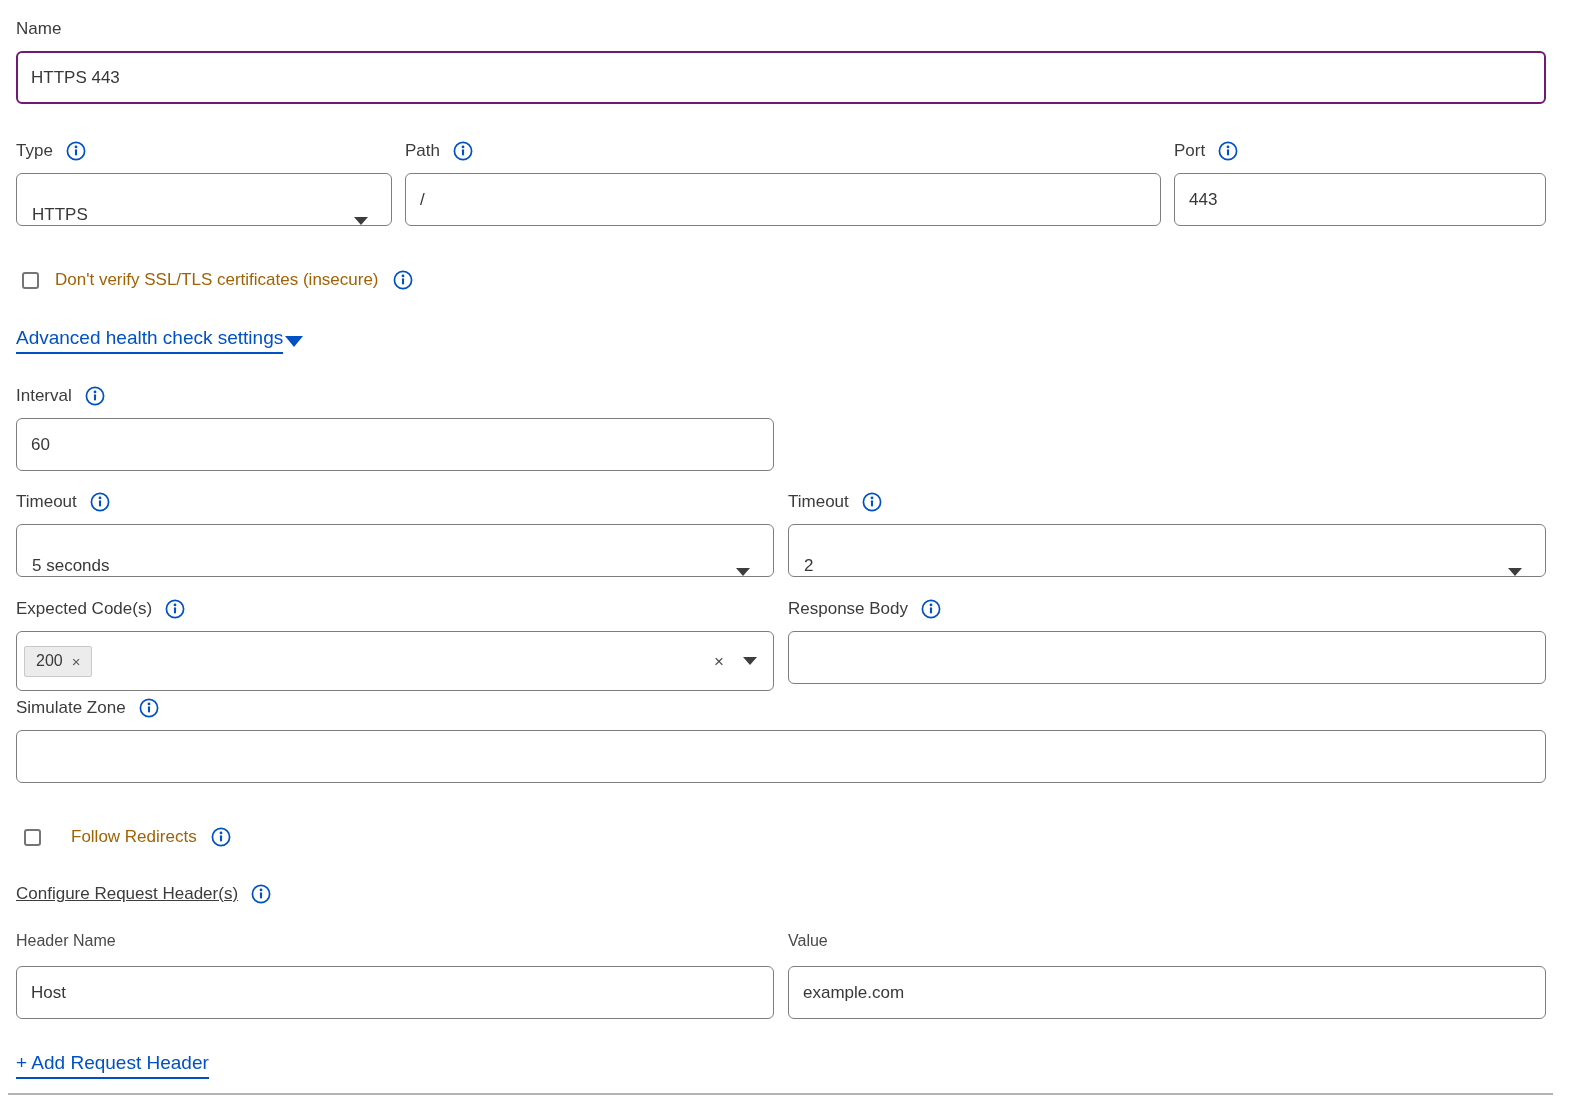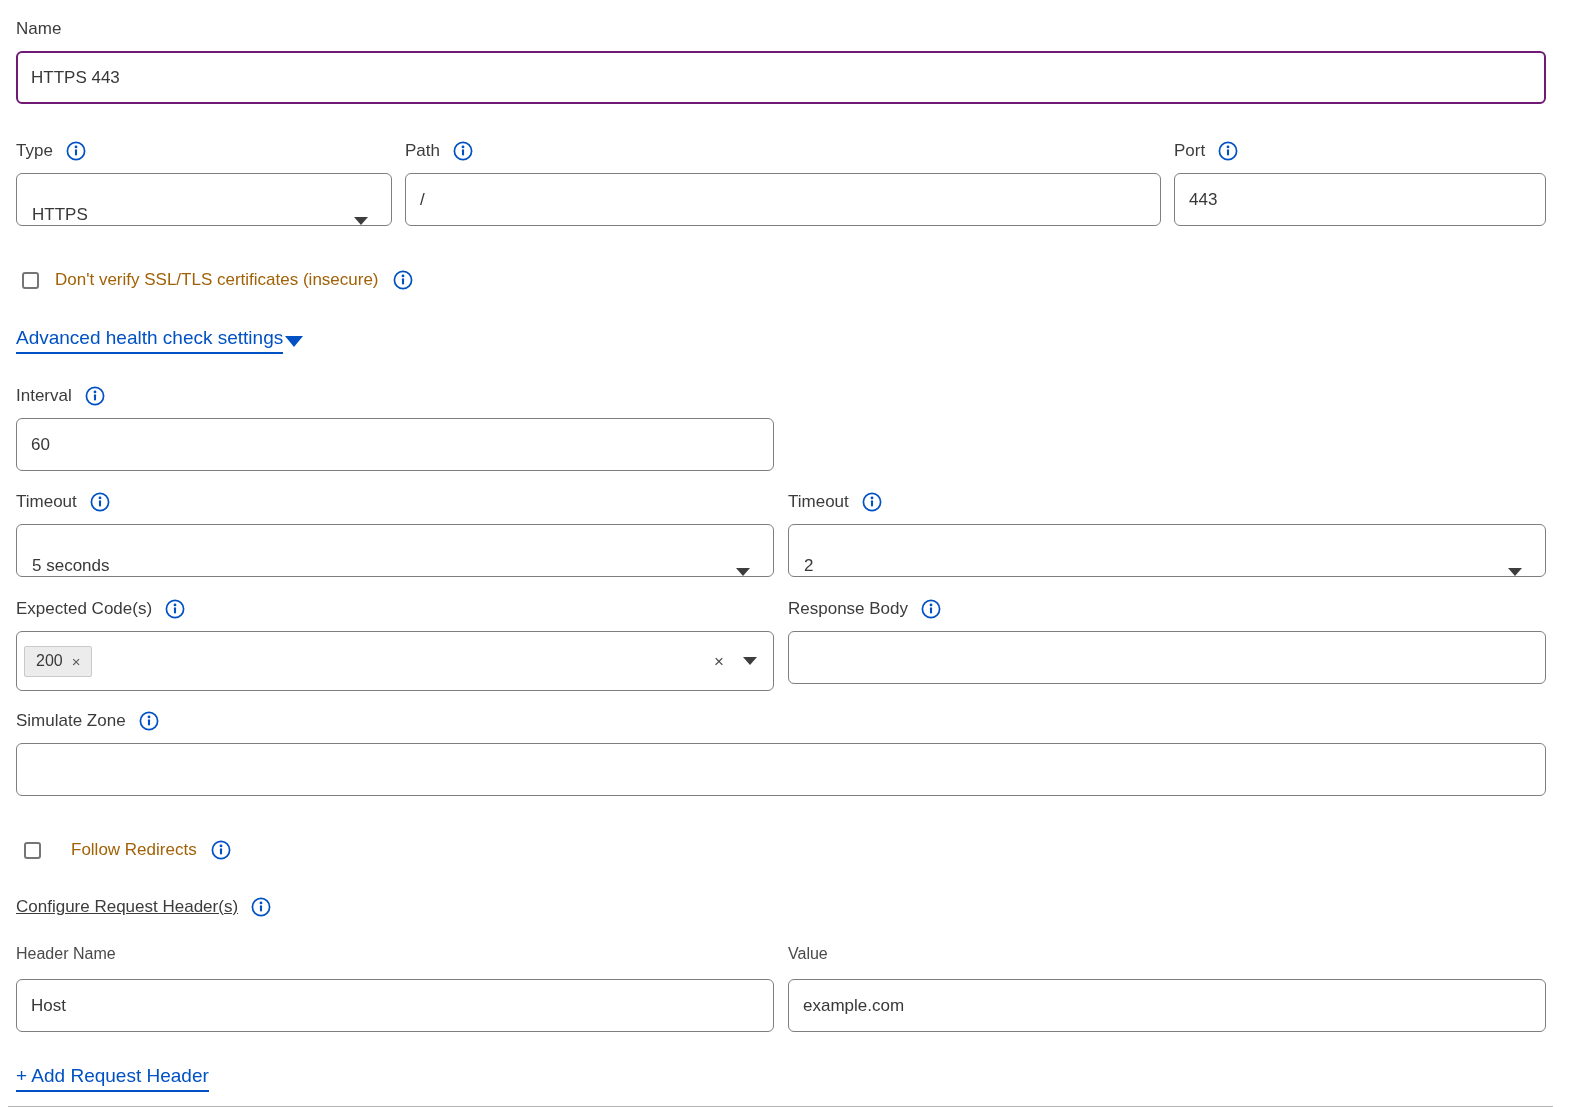--- a/index.html
+++ b/index.html
@@ -135,21 +135,21 @@
   .grid2 { display: grid; grid-template-columns: 1fr 1fr; column-gap: 14px; }
 
   .mt-name { margin-top: 2px; }
   .mt-row2 { margin-top: 36px; }
   .mt-check1 { margin-top: 44px; padding-left: 6px; }
   .gap-check1 { width: 16px; }
   .mt-adv { margin-top: 37px; text-decoration: underline; }
   .mt-grid { margin-top: 31px; }
   .mt-gridrow { margin-top: 20px; }
   .mt-expected { margin-top: 21px; }
-  .mt-zone { margin-top: 19px; }
+  .mt-zone { margin-top: 6px; }
   .mt-check2 { margin-top: 44px; padding-left: 8px; }
   .gap-check2 { width: 30px; }
   .gap-info { width: 14px; }
   .mt-heading { margin-top: 36px; }
   .mt-headers { margin-top: 25px; }
   .mt-addlink { margin-top: 33px; }
 
   .divider {
     margin: 14px -7px 0 -8px;
     height: 2px;

